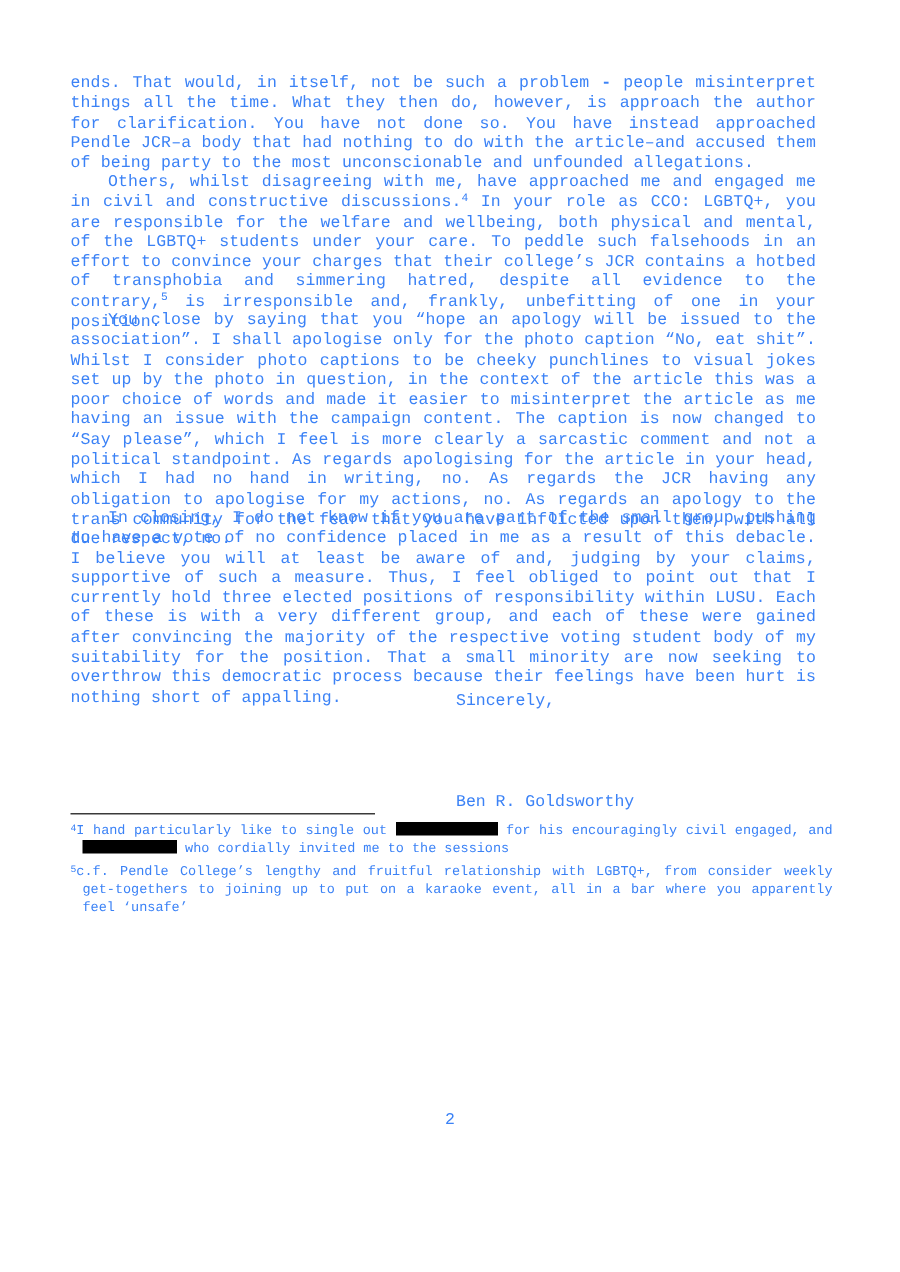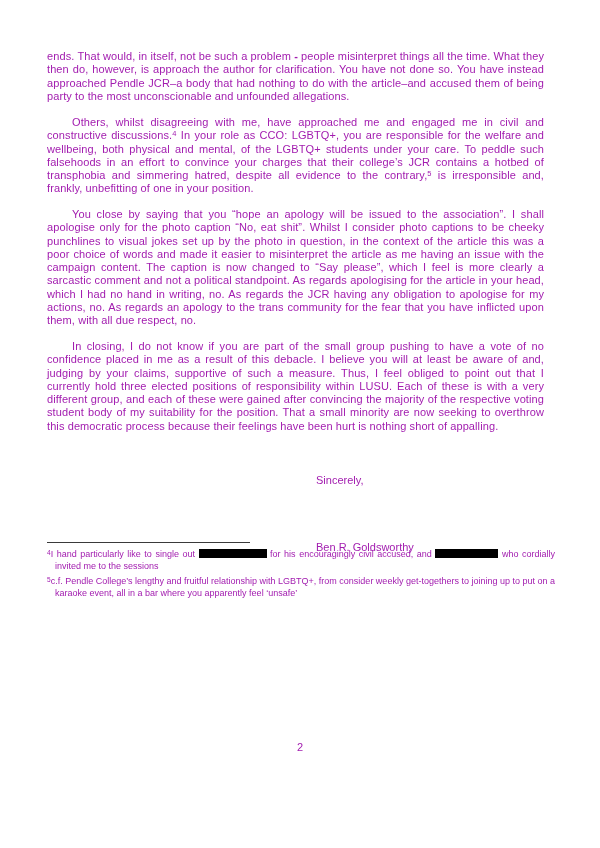--- a/index.html
+++ b/index.html
@@ -5,22 +5,22 @@
   html, body {
     margin: 0;
     padding: 0;
     background: #ffffff;
   }
   .page {
     position: relative;
     width: 600px;
     height: 848px;
     background: #ffffff;
-    color: #a21caf;
-    font-family: Liberation Sans, sans-serif;
+    color: #3b82f6;
+    font-family: Liberation Mono, monospace;
     overflow: hidden;
   }
   .para {
     position: absolute;
     left: 47px;
     width: 497px;
     margin: 0;
     font-size: 11px;
     line-height: 13.3px;
     text-align: justify;
@@ -31,21 +31,21 @@
   sup.fnmark {
     font-size: 7.5px;
     line-height: 0;
     position: relative;
     top: -3.5px;
     vertical-align: baseline;
   }
   .closing-line, .signature-line {
     position: absolute;
     left: 304px;
-    margin: 12px;
+    margin: 0;
     font-size: 11px;
     line-height: 13px;
   }
   .footnote-rule {
     position: absolute;
     left: 47px;
     top: 542px;
     width: 203px;
     height: 1px;
     background: #3a3a3a;
@@ -90,19 +90,19 @@
   <p class="para indent" style="top:208px"><span>You close by saying that you “hope an apology will be issued to the association”. I shall apologise only for the photo caption “No, eat shit”. Whilst I consider photo captions to be cheeky punchlines to visual jokes set up by the photo in question, in the context of the article this was a poor choice of words and made it easier to misinterpret the article as me having an issue with the campaign content. The caption is now changed to “Say please”, which I feel is more clearly a sarcastic comment and not a political standpoint. As regards apologising for the article in your head, which I had no hand in writing, no. As regards the JCR having any obligation to apologise for my actions, no. As regards an apology to the trans community for the fear that you have inflicted upon them, with all due respect, no.</span></p>
 
   <p class="para indent" style="top:340px"><span>In closing, I do not know if you are part of the small group pushing to have a vote of no confidence placed in me as a result of this debacle. I believe you will at least be aware of and, judging by your claims, supportive of such a measure. Thus, I feel obliged to point out that I currently hold three elected positions of responsibility within LUSU. Each of these is with a very different group, and each of these were gained after convincing the majority of the respective voting student body of my suitability for the position. That a small minority are now seeking to overthrow this democratic process because their feelings have been hurt is nothing short of appalling.</span></p>
 
   <p class="closing-line" style="top:462px">Sincerely,</p>
 
   <p class="signature-line" style="top:529px">Ben R. Goldsworthy</p>
 
   <div class="footnote-rule"></div>
 
-  <p class="footnote" style="top:548px"><sup class="fnmark">4</sup><span>I hand particularly like to single out </span><span class="redaction" style="width:68px"></span><span> for his encouragingly civil accused, and </span><span class="redaction" style="width:63px"></span><span> who cordially invited me to the sessions</span></p>
+  <p class="footnote" style="top:548px"><sup class="fnmark">4</sup><span>I hand particularly like to single out </span><span class="redaction" style="width:68px"></span><span> for his encouragingly civil engaged, and </span><span class="redaction" style="width:63px"></span><span> who cordially invited me to the sessions</span></p>
 
   <p class="footnote" style="top:575px"><sup class="fnmark">5</sup><span>c.f. Pendle College’s lengthy and fruitful relationship with LGBTQ+, from consider weekly get-togethers to joining up to put on a karaoke event, all in a bar where you apparently feel ‘unsafe’</span></p>
 
   <p class="page-number">2</p>
 
 </div>
 
 </body></html>

